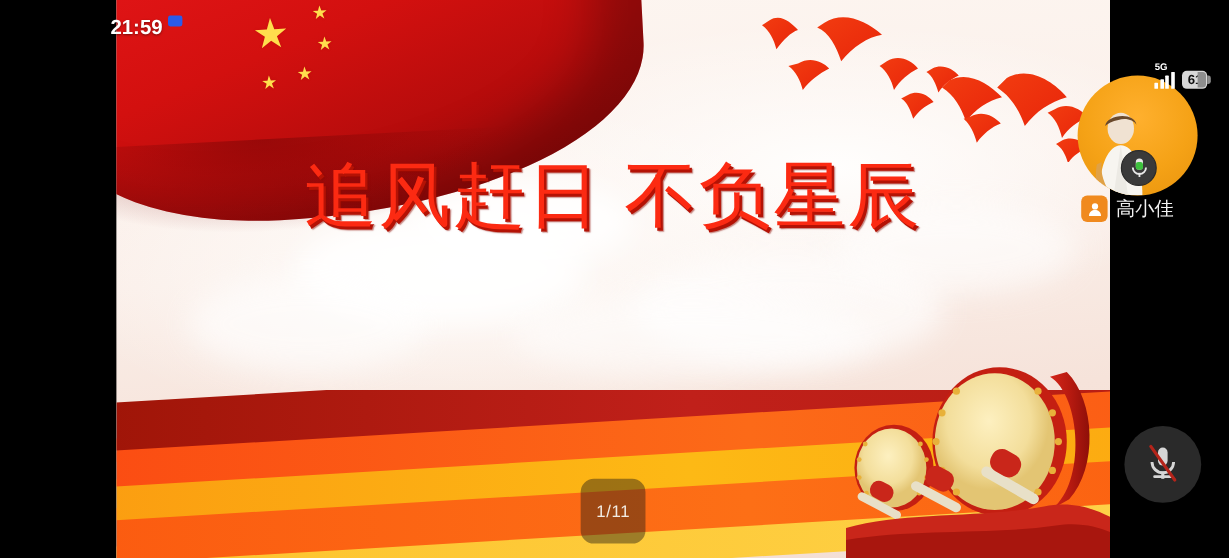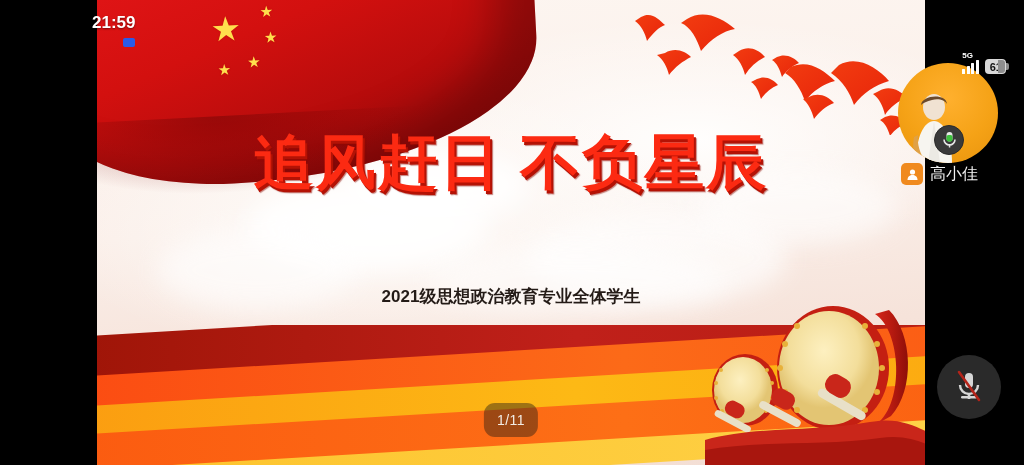--- a/index.html
+++ b/index.html
@@ -49,21 +49,21 @@
   .s3{ left:208px; top:98px; font-size:15px;}
   .s4{ left:190px; top:122px; font-size:15px;}
   .s5{ left:160px; top:128px; font-size:15px;}
 
   
   #birds{ position:absolute; left:520px; top:5px; width:330px; height:130px;}
 
   
   #title{
     position:absolute; left:0; right:0; top:123px; text-align:center;
-    font-size:60px; font-weight:bold; letter-spacing:2px;
+    font-size:60px; font-weight:normal; letter-spacing:2px;
     color:#fc2a12;
     text-shadow: 2px 3px 0 #b41205, 3px 4px 1px rgba(140,10,0,.5);
     white-space:nowrap;
   }
   
   #subtitle{
     position:absolute; left:0; right:0; top:285px; text-align:center;
     color:#241b17; font-weight:bold; font-size:17px; line-height:1.45;
   }
 
@@ -77,27 +77,27 @@
   .r2{ bottom:56px; background:linear-gradient(90deg,#fb4a12,#fc6a18 60%,#fb5b14); transform:rotate(-3.4deg); height:40px;}
   .r3{ bottom:28px; background:linear-gradient(90deg,#fb9b10,#fdb915 55%,#fca810); transform:rotate(-3.4deg); height:34px;}
   .r4{ bottom:-8px; background:linear-gradient(90deg,#fb5a10,#fd6f16 60%,#fb6011); transform:rotate(-3.4deg); height:46px;}
   .r5{ bottom:-34px; background:linear-gradient(90deg,#fdc22a,#fed34a); transform:rotate(-3.4deg); height:40px;}
 
   
   #drums{ position:absolute; right:-10px; bottom:0; width:230px; height:175px;}
 
   
   #page-indicator{
-    position:absolute; left:50%; transform:translateX(-50%); bottom:28px;
+    position:absolute; left:50%; transform:translateX(-50%); bottom:12px;
     background:rgba(40,30,20,.45); color:#f2ece4;
-    font-size:14px; padding:9px 13px; border-radius:11px; letter-spacing:.5px;margin-top:37px;
-  }
-
-  
-  #statusbar-left{ position:absolute; left:92px; top:13px; display:flex; align-items:flex-end; gap:5px; z-index:30;flex-direction:column;}
+    font-size:14px; padding:19px 13px; border-radius:11px; letter-spacing:.5px;margin-top:37px;
+  }
+
+  
+  #statusbar-left{ position:absolute; left:92px; top:13px; display:flex; align-items:flex-start; gap:5px; z-index:30;}
   #clock{ color:#fff; font-size:17px; font-weight:bold; text-shadow:0 1px 2px rgba(0,0,0,.45);}
   #blue-dot{ width:12px; height:9px; background:#2a5bea; border-radius:2px; }
 
   #statusbar-right{ position:absolute; right:18px; top:12px; display:flex; align-items:flex-end; gap:6px; z-index:30;margin-top:40px;}
   #signal{ display:flex; align-items:flex-end; gap:1.5px; position:relative; padding-top:8px;}
   #signal .bar{ width:3px; background:#fff; border-radius:.5px;}
   #net-label{ position:absolute; left:0; top:-1px; font-size:8px; color:#fff; font-weight:bold;}
   #battery{
     display:flex; align-items:center; background:#d8d8d8; color:#111;
     font-size:11px; font-weight:bold; border-radius:4px; padding:1px 4px 1px 5px;
@@ -170,21 +170,20 @@
         <path d="M222 60 C240 50 260 62 272 76 C258 80 246 88 237 100 C233 88 226 76 214 68 Z"></path>
         <path d="M262 86 C272 80 283 85 290 93 C281 96 273 102 268 110 C266 101 262 93 256 89 Z"></path>
         <path d="M288 92 C296 88 305 92 310 98 C303 101 297 106 293 112 C291 105 288 98 283 95 Z"></path>
         <path d="M268 112 C276 108 285 112 290 118 C283 121 277 125 273 131 C271 124 268 118 263 115 Z"></path>
       </g>
     </svg>
 
     <div id="title">追风赶日 不负星辰</div>
 
     <div id="subtitle">
-      <div>2021级思想政治教育专业全体学生</div>
     </div>
 
     <svg id="skyline" viewBox="0 0 828 70" preserveAspectRatio="none">
       <defs>
         <linearGradient id="skyg" x1="0" y1="0" x2="1" y2="0">
           <stop offset="0%" stop-color="#f4481a"></stop>
           <stop offset="25%" stop-color="#f9933a"></stop>
           <stop offset="50%" stop-color="#fbb04a"></stop>
           <stop offset="70%" stop-color="#f98a35"></stop>
           <stop offset="88%" stop-color="#f45a1c"></stop>

